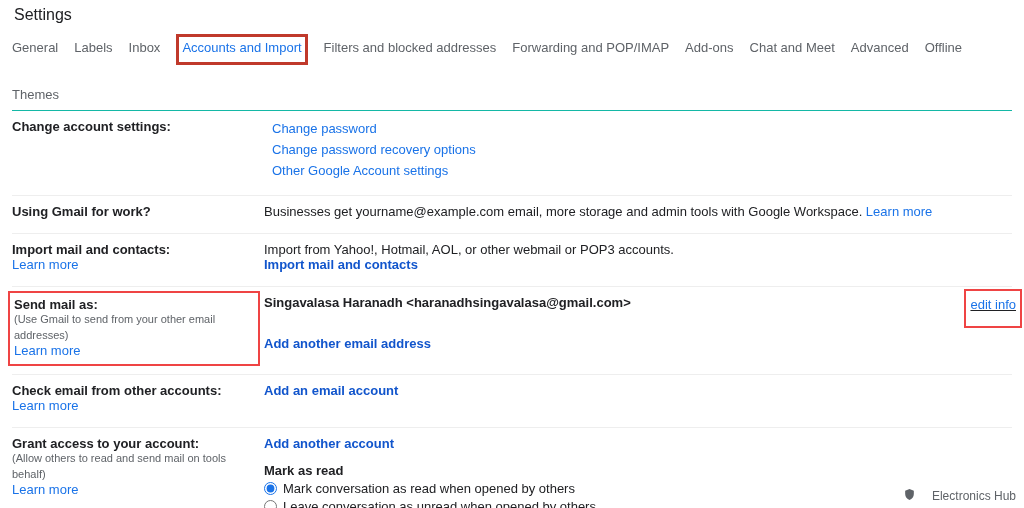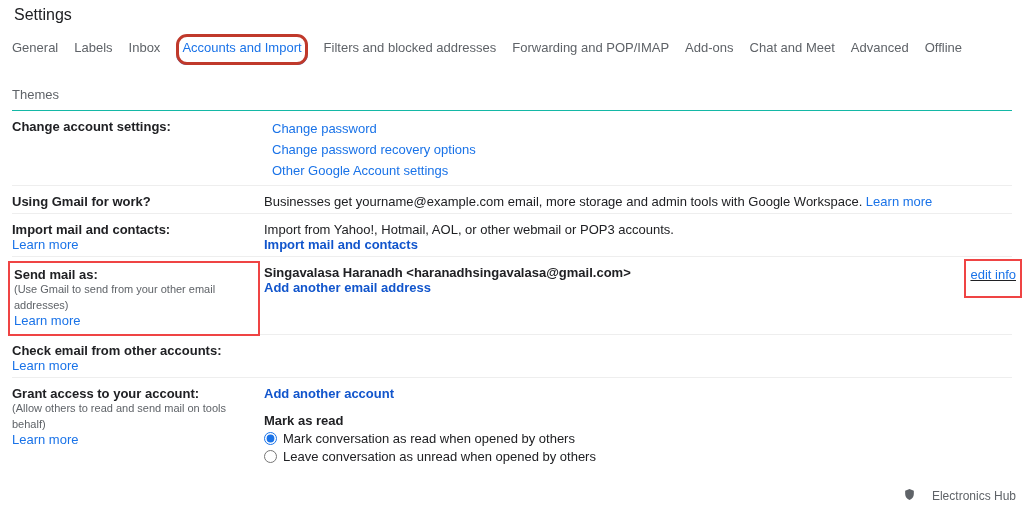--- a/index.html
+++ b/index.html
@@ -30,30 +30,29 @@
   .tab {
     color: #5f6368;
     font-size: 13px;
     padding: 6px 0 8px 0;
     cursor: pointer;
     white-space: nowrap;
   }
   .tab.active {
     color: #1a73e8;
     border-bottom: 2px solid #1a73e8;
-    border-radius: 11px;
   }
   .hl-red {
     outline: 3px solid #c0392b;
     outline-offset: -3px;
   }
   .section {
     display: flex;
     border-bottom: 1px solid #eee;
-    padding: 8px 0 4px 0;
+    padding: 8px 0 14px 0;
   }
   .section.noborder { border-bottom: none; }
   .col-left {
     width: 252px;
     flex-shrink: 0;
     padding-right: 8px;
   }
   .col-right {
     flex: 1;
     position: relative;
@@ -171,31 +170,34 @@
   <div class="section">
     <div class="col-left">
       <div class="hl-box">
         <div class="lbl-strong">Send mail as:</div>
         <div class="lbl-sub">(Use Gmail to send from your other email addresses)</div>
         <a class="link">Learn more</a>
       </div>
     </div>
     <div class="col-right relwrap">
       <div class="lbl-strong" style="font-weight:700">Singavalasa Haranadh &lt;haranadhsingavalasa@gmail.com&gt;</div>
-      <div style="margin-top:0"><a class="link-strong">Add another email address</a></div>
+      <div style="margin-top:26px"><a class="link-strong">Add another email address</a></div>
       <div class="edit-info hl-box" style="right:-6px; top:-2px; padding:6px 4px 14px 4px;">
         <a class="link">edit info</a>
       </div>
     </div>
   </div>
 
   <div class="section">
     <div class="col-left">
       <div class="lbl-strong">Check email from other accounts:</div>
       <a class="link">Learn more</a>
+    </div>
+    <div class="col-right">
+      <a class="link-strong">Add an email account</a>
     </div>
   </div>
 
   <div class="section noborder">
     <div class="col-left">
       <div class="lbl-strong">Grant access to your account:</div>
       <div class="lbl-sub">(Allow others to read and send mail on tools behalf)</div>
       <a class="link">Learn more</a>
     </div>
     <div class="col-right">

